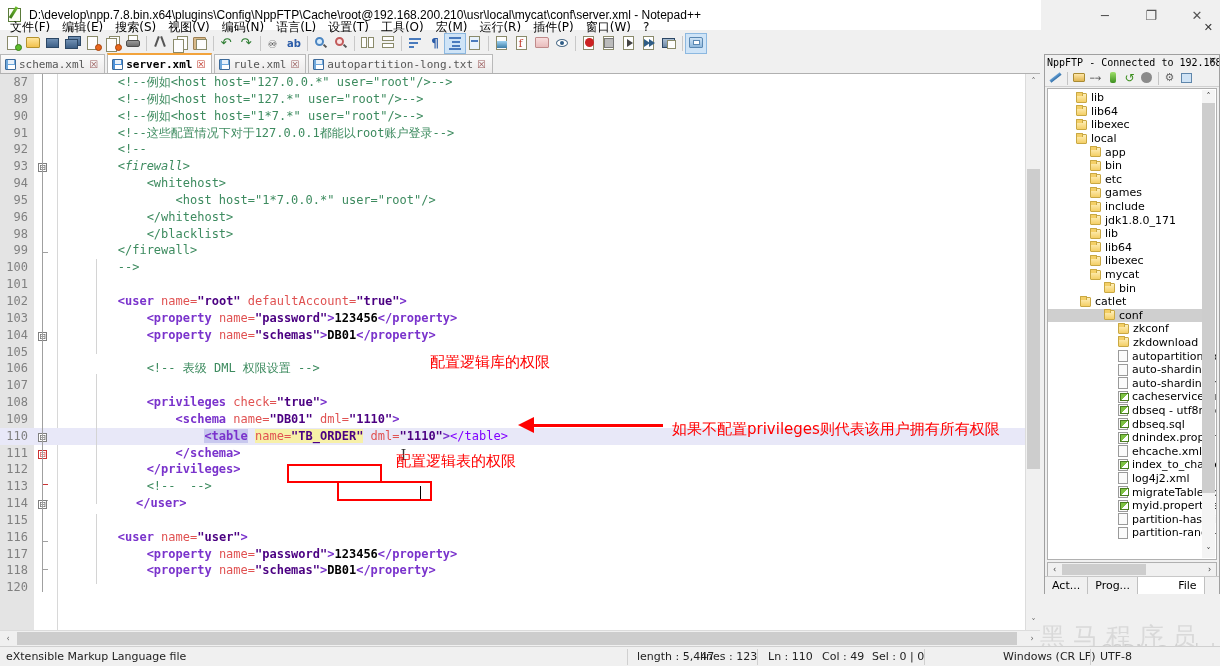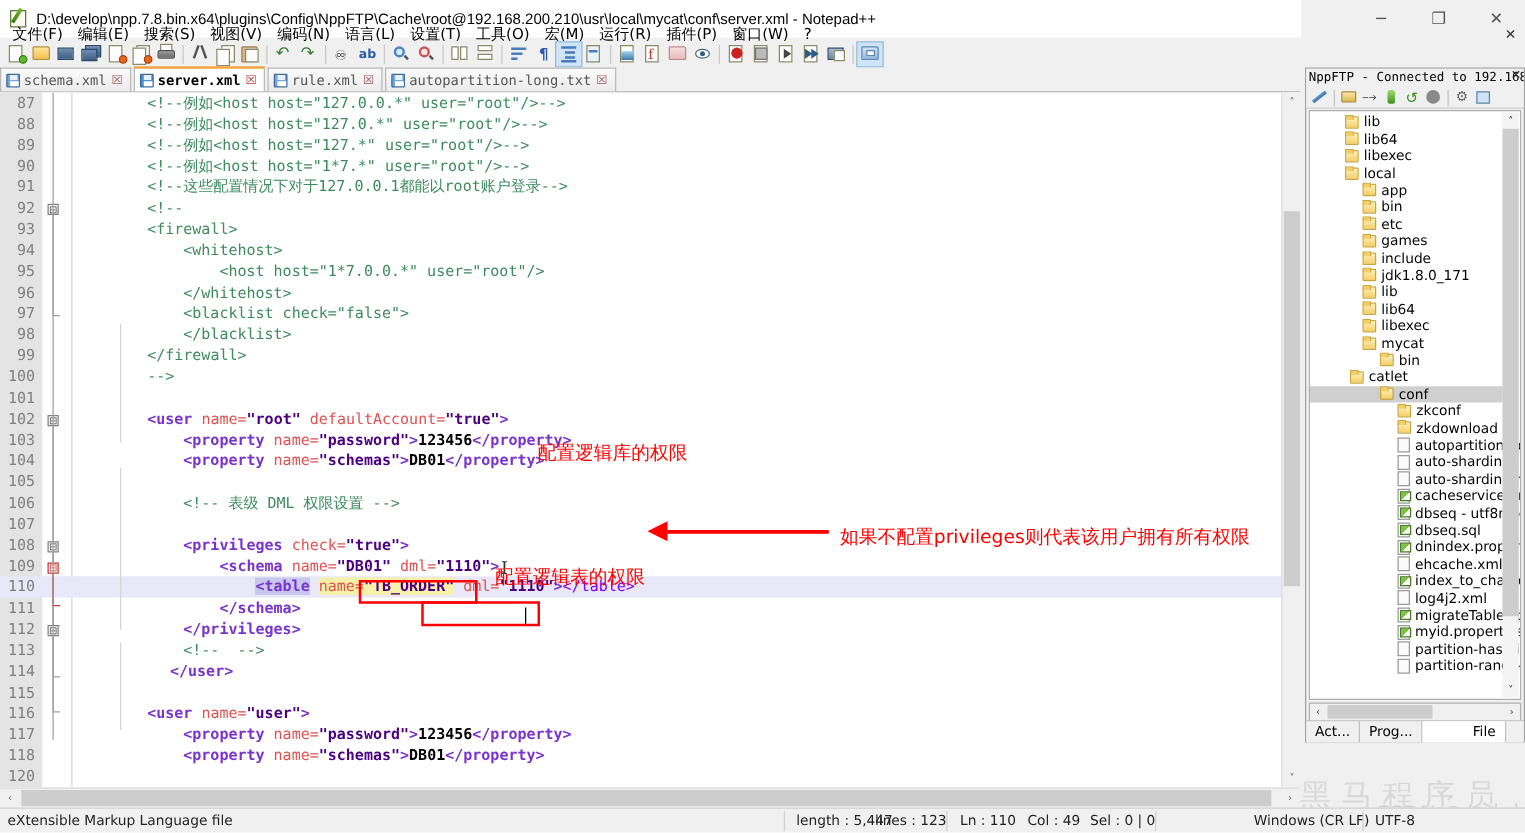--- a/index.html
+++ b/index.html
@@ -618,30 +618,28 @@
       <span class="x">☒</span>
     </div>
   </div>
 
   <div class="editor-wrap">
     <div class="gutter"></div>
     <div class="fold-col"></div>
     <div class="bookmark-col"></div>
     <div class="codearea" id="codearea">
         <div class="crow"><span class="lnum">87</span><span class="code" style="left: 117.76px;"><span class="c-cmt">&lt;!--例如&lt;host host="127.0.0.*" user="root"/&gt;--&gt;</span></span></div>
-        <div class="crow"><span class="lnum">88</span><span class="code" style="left: 117.76px;"><span class="c-cmt">&lt;!--例如&lt;host host="127.0.*" user="root"/&gt;--&gt;</span></span></div>
         <div class="crow"><span class="lnum">89</span><span class="code" style="left: 117.76px;"><span class="c-cmt">&lt;!--例如&lt;host host="127.*" user="root"/&gt;--&gt;</span></span></div>
         <div class="crow"><span class="lnum">90</span><span class="code" style="left: 117.76px;"><span class="c-cmt">&lt;!--例如&lt;host host="1*7.*" user="root"/&gt;--&gt;</span></span></div>
         <div class="crow"><span class="lnum">91</span><span class="code" style="left: 117.76px;"><span class="c-cmt">&lt;!--这些配置情况下对于127.0.0.1都能以root账户登录--&gt;</span></span></div>
         <div class="crow"><span class="lnum">92</span><span class="code" style="left: 117.76px;"><span class="c-cmt">&lt;!--</span></span></div>
-        <div class="crow"><span class="lnum">93</span><span class="code" style="left: 117.76px;"><span class="c-cmt">&lt;firewall&gt;</span></span></div>
+        <div class="crow"><span class="lnum">93</span><span class="code" style="left: 117.76px; font-style: italic;"><span class="c-cmt">&lt;firewall&gt;</span></span></div>
         <div class="crow"><span class="lnum">94</span><span class="code" style="left: 146.64px;"><span class="c-cmt">&lt;whitehost&gt;</span></span></div>
         <div class="crow"><span class="lnum">95</span><span class="code" style="left: 175.52px;"><span class="c-cmt">&lt;host host="1*7.0.0.*" user="root"/&gt;</span></span></div>
         <div class="crow"><span class="lnum">96</span><span class="code" style="left: 146.64px;"><span class="c-cmt">&lt;/whitehost&gt;</span></span></div>
-        <div class="crow"><span class="lnum">97</span><span class="code" style="left: 146.64px;"><span class="c-cmt">&lt;blacklist check="false"&gt;</span></span></div>
         <div class="crow"><span class="lnum">98</span><span class="code" style="left: 146.64px;"><span class="c-cmt">&lt;/blacklist&gt;</span></span></div>
         <div class="crow"><span class="lnum">99</span><span class="code" style="left: 117.76px;"><span class="c-cmt">&lt;/firewall&gt;</span></span></div>
         <div class="crow"><span class="lnum">100</span><span class="code" style="left: 117.76px;"><span class="c-cmt">--&gt;</span></span></div>
         <div class="crow"><span class="lnum">101</span><span class="code" style="left: 60px;"></span></div>
         <div class="crow"><span class="lnum">102</span><span class="code" style="left: 117.76px;"><span class="c-tag">&lt;user </span><span class="c-attr">name=</span><span class="c-val">"root"</span><span class="c-plain"> </span><span class="c-attr">defaultAccount=</span><span class="c-val">"true"</span><span class="c-tag">&gt;</span></span></div>
         <div class="crow"><span class="lnum">103</span><span class="code" style="left: 146.64px;"><span class="c-tag">&lt;property </span><span class="c-attr">name=</span><span class="c-val">"password"</span><span class="c-tag">&gt;</span><span class="c-txt">123456</span><span class="c-tag">&lt;/property&gt;</span></span></div>
         <div class="crow"><span class="lnum">104</span><span class="code" style="left: 146.64px;"><span class="c-tag">&lt;property </span><span class="c-attr">name=</span><span class="c-val">"schemas"</span><span class="c-tag">&gt;</span><span class="c-txt">DB01</span><span class="c-tag">&lt;/property&gt;</span></span></div>
         <div class="crow"><span class="lnum">105</span><span class="code" style="left: 60px;"></span></div>
         <div class="crow"><span class="lnum">106</span><span class="code" style="left: 146.64px;"><span class="c-cmt">&lt;!-- 表级 DML 权限设置 --&gt;</span></span></div>
         <div class="crow"><span class="lnum">107</span><span class="code" style="left: 60px;"></span></div>

